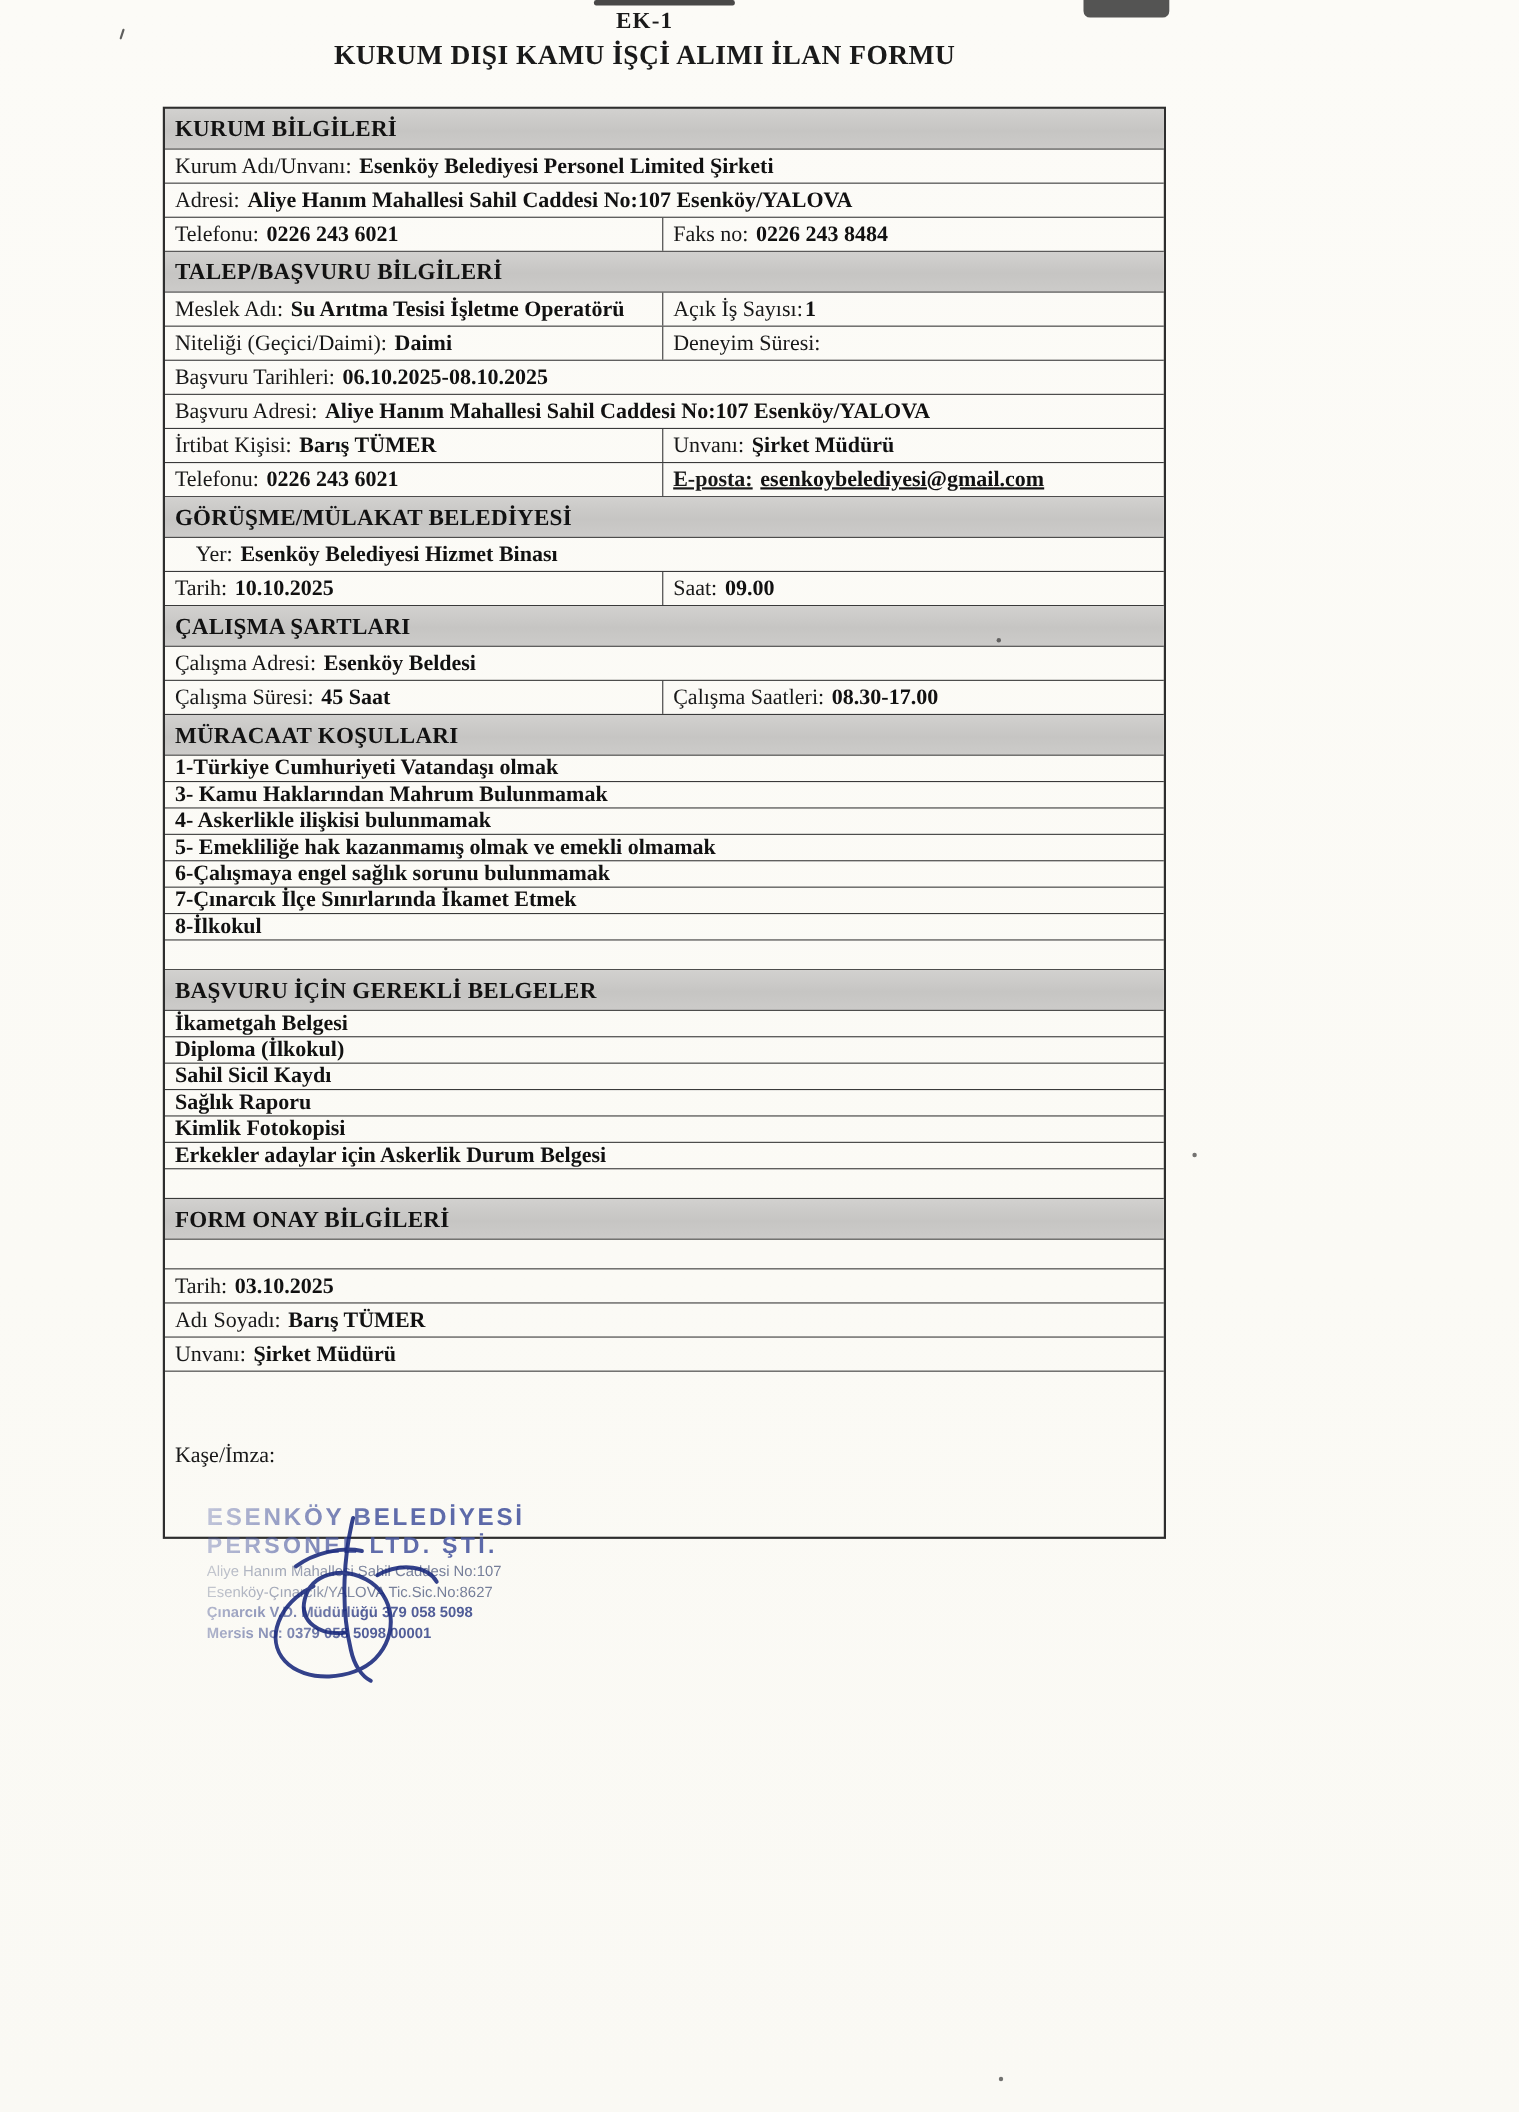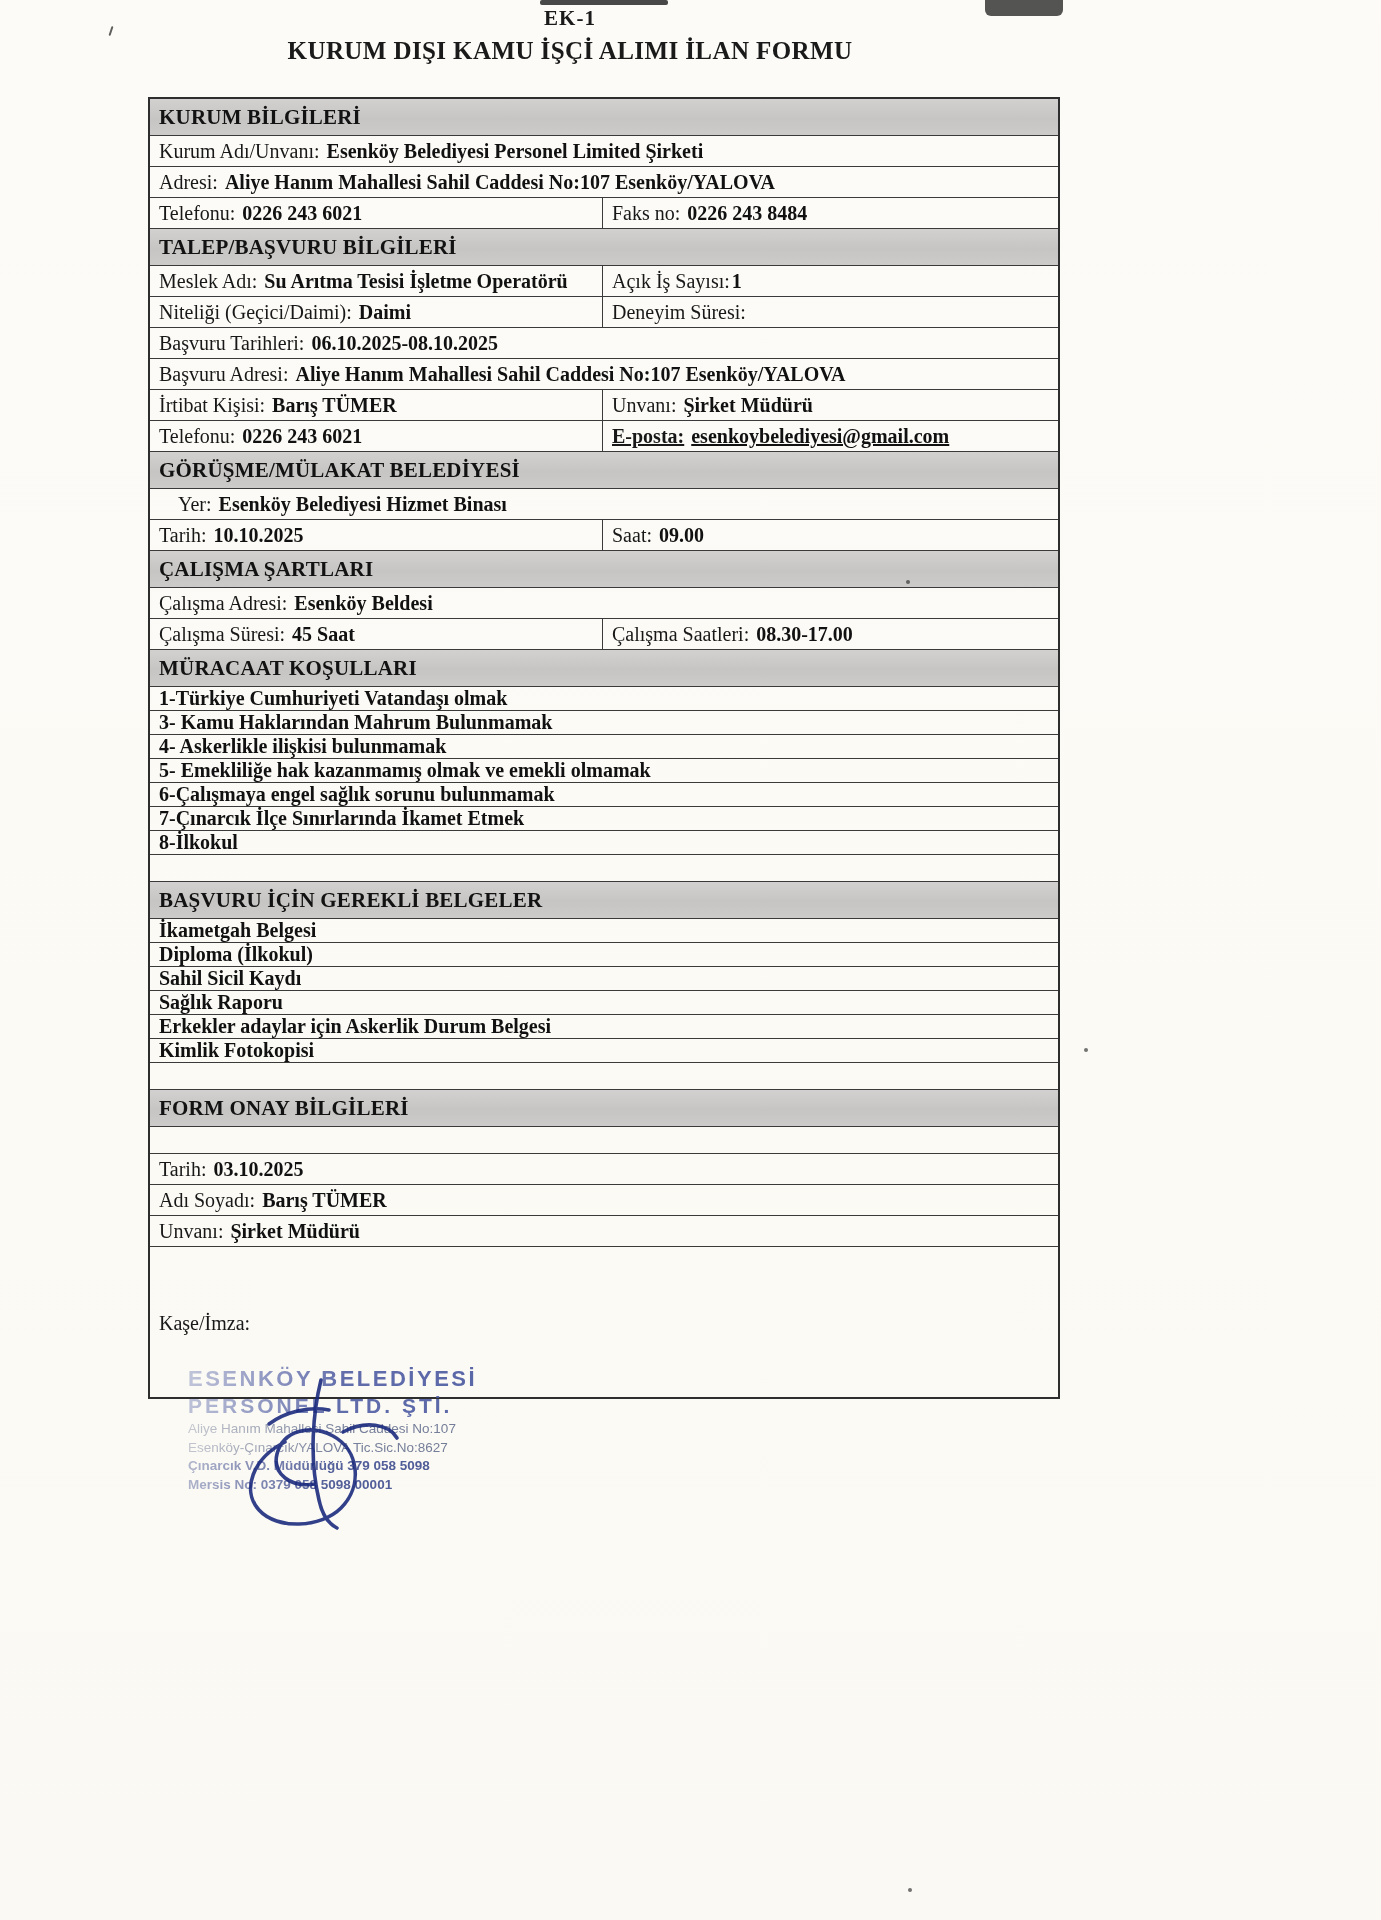--- a/index.html
+++ b/index.html
@@ -11,21 +11,21 @@
     font-family:"Liberation Serif","DejaVu Serif",serif;
     color:#1a1a1a;
     overflow:hidden;
   }
   
   .artifact{position:absolute;background:#1c1c1c;opacity:.8;border-radius:2px;}
   .artifact-top-line{left:540px;top:0;width:128px;height:5px;}
   .artifact-top-blob{left:985px;top:0;width:78px;height:16px;border-radius:0 0 6px 6px;opacity:.75;}
   .artifact-tick{left:110px;top:26px;width:2px;height:10px;transform:rotate(18deg);opacity:.7;}
 
-  .doc-head{position:absolute;left:0;top:6px;width:1140px;text-align:center;}
+  .doc-head{position:absolute;left:16px;top:6px;width:1140px;text-align:center;}
   .doc-code{font-weight:700;font-size:21px;letter-spacing:1px;}
   .doc-title{font-weight:700;font-size:25px;margin-top:6px;letter-spacing:.4px;}
 
   .form-table{
     position:absolute;left:148px;top:97px;width:912px;
     border:2px solid #2e2e2e;
     box-sizing:border-box;
   }
   .trow{position:relative;display:flex;align-items:center;border-bottom:1.6px solid #3a3a3a;box-sizing:border-box;}
   .trow:last-child{border-bottom:none;}
@@ -233,24 +233,24 @@
       <div class="trow r-item">
         <span class="item-text">Diploma (İlkokul)</span>
       </div>
       <div class="trow r-item">
         <span class="item-text">Sahil Sicil Kaydı</span>
       </div>
       <div class="trow r-item">
         <span class="item-text">Sağlık Raporu</span>
       </div>
       <div class="trow r-item">
+        <span class="item-text">Kimlik Fotokopisi</span>
+      </div>
+      <div class="trow r-item">
         <span class="item-text">Erkekler adaylar için Askerlik Durum Belgesi</span>
-      </div>
-      <div class="trow r-item">
-        <span class="item-text">Kimlik Fotokopisi</span>
       </div>
       <div class="trow r-empty"></div>
       <div class="trow r-header">
         <span class="hdr-text">FORM ONAY BİLGİLERİ</span>
       </div>
       <div class="trow r-empty"></div>
       <div class="trow r-single">
         <div class="cell">
           <span class="lab">Tarih:</span>
           <span class="val">03.10.2025</span>

